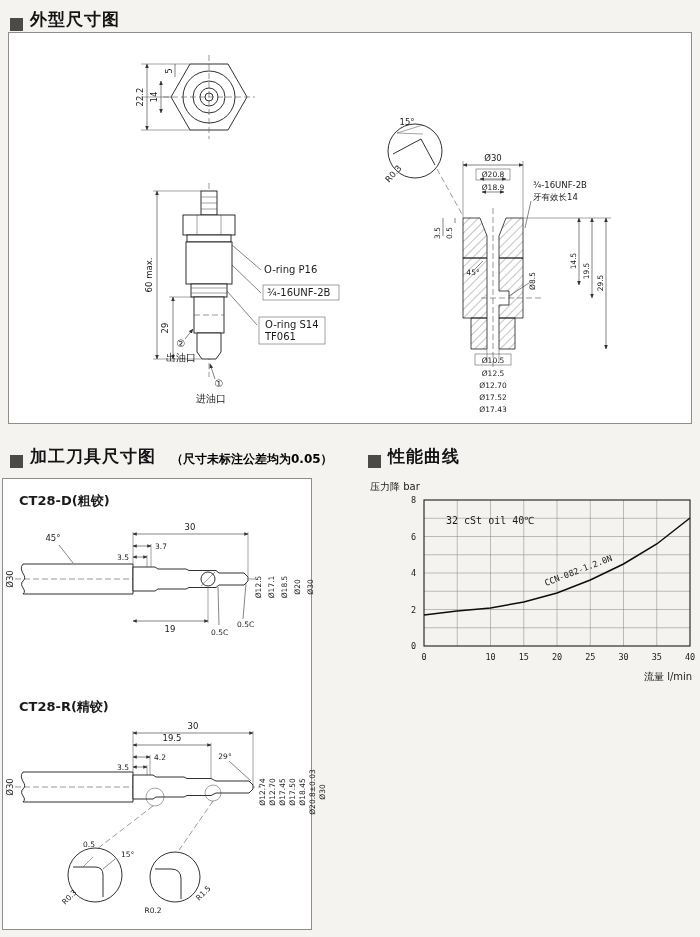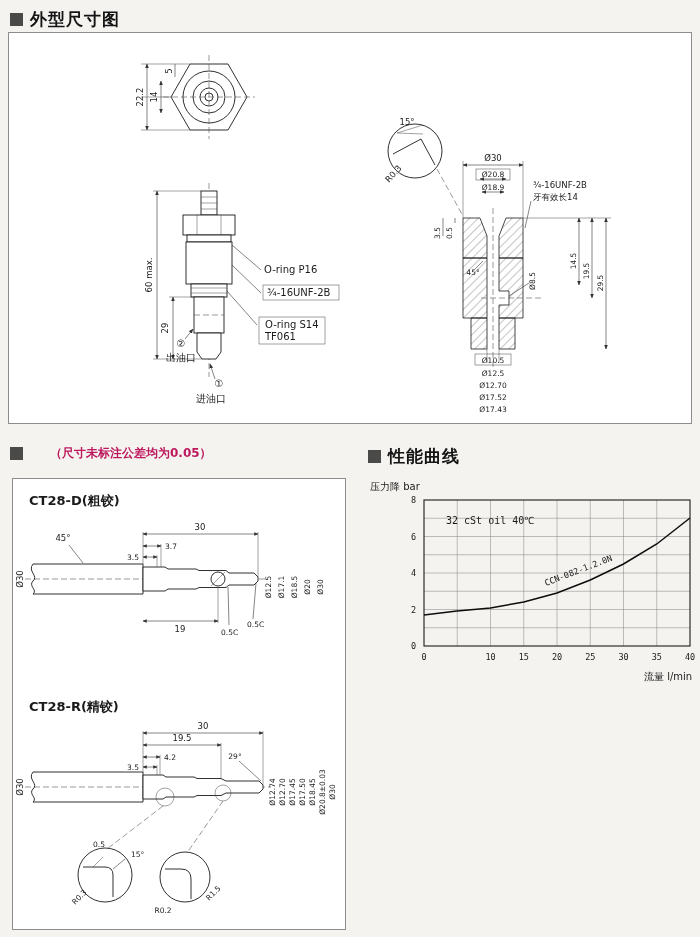--- a/index.html
+++ b/index.html
@@ -1,21 +1,21 @@
 <!DOCTYPE html>
 <html><head>
 <meta charset="utf-8">
 <style>
   *{margin:0;padding:0;box-sizing:border-box}
   body{background:#e8e6e3;font-family:"DejaVu Sans",sans-serif}
   .page{position:relative;width:700px;height:937px;background:#f4f3f0;overflow:hidden}
-  .sec-h{position:absolute;display:flex;align-items:center;gap:7px}
+  .sec-h{position:absolute;display:flex;align-items:flex-end;gap:7px}
   .sq{width:13px;height:13px;background:#4a4a48;flex:0 0 auto}
   .sec-title{font-size:17px;font-weight:bold;color:#141414;letter-spacing:1px}
-  .sec-note{font-size:12px;color:#be185d;font-weight:bold;margin-left:20px}
+  .sec-note{font-size:12px;color:#000000;font-weight:bold;margin-left:8px}
   .panel{position:absolute;background:#fff;border:1px solid #8d8d8d}
   svg text{fill:#1a1a1a}
   .dim{font-size:8.5px}
   .dims{font-size:7.5px}
   .lbl{font-size:10px}
   .ttl{font-size:13px;font-weight:bold}
   .s{stroke:#1a1a1a;stroke-width:0.9;fill:none}
   .sf{stroke:#1a1a1a;stroke-width:0.9;fill:#ffffff}
   .hf{stroke:#1a1a1a;stroke-width:0.8}
   .dl{stroke:#333;stroke-width:0.6;fill:none}
@@ -167,28 +167,29 @@
         <text class="dims" x="0" y="343" text-anchor="middle">Ø12.5</text>
         <text class="dims" x="0" y="355" text-anchor="middle">Ø12.70</text>
         <text class="dims" x="0" y="367" text-anchor="middle">Ø17.52</text>
         <text class="dims" x="0" y="379" text-anchor="middle">Ø17.43</text>
       </g>
     </svg>
   </div>
 
   <div class="sec-h" style="top:445px;left:10px">
     <span class="sq"></span>
+    <span class="sec-title">加工刀具尺寸图</span>
     <span class="sec-note">（尺寸未标注公差均为0.05）</span>
   </div>
   <div class="sec-h" style="top:445px;left:368px">
     <span class="sq"></span>
     <span class="sec-title">性能曲线</span>
   </div>
 
-  <div class="panel" style="left:12px;top:478px;width:334px;height:452px">
+  <div class="panel" style="left:2px;top:478px;width:310px;height:452px">
     <svg width="330" height="448" viewBox="0 0 330 448">
       <defs>
         <marker id="arT" viewBox="0 0 10 10" refX="9" refY="5" markerWidth="7" markerHeight="7" orient="auto-start-reverse">
           <path d="M0,1 L10,5 L0,9 z" fill="#333"></path>
         </marker>
       </defs>
 
       <g>
         <text class="ttl" x="16" y="26">CT28-D(粗铰)</text>
         <line class="cl" x1="12" y1="100" x2="252" y2="100"></line>

